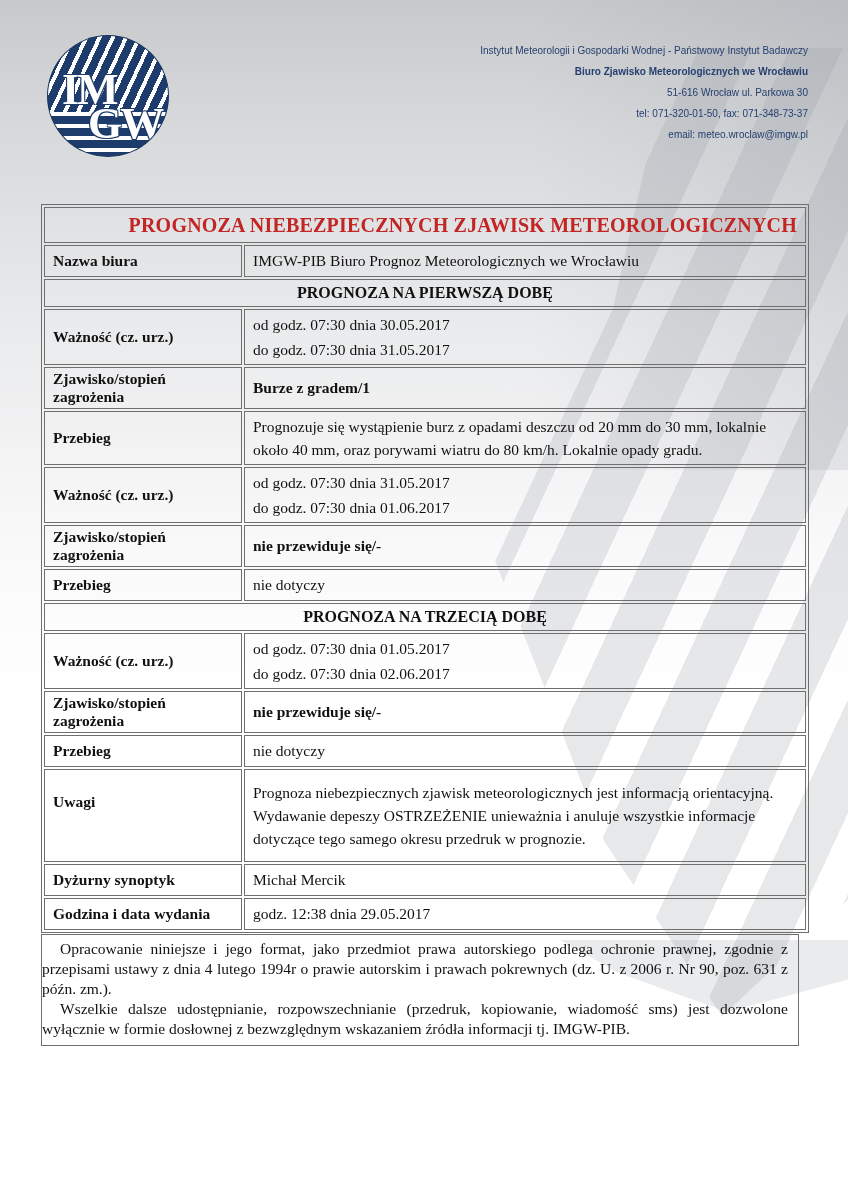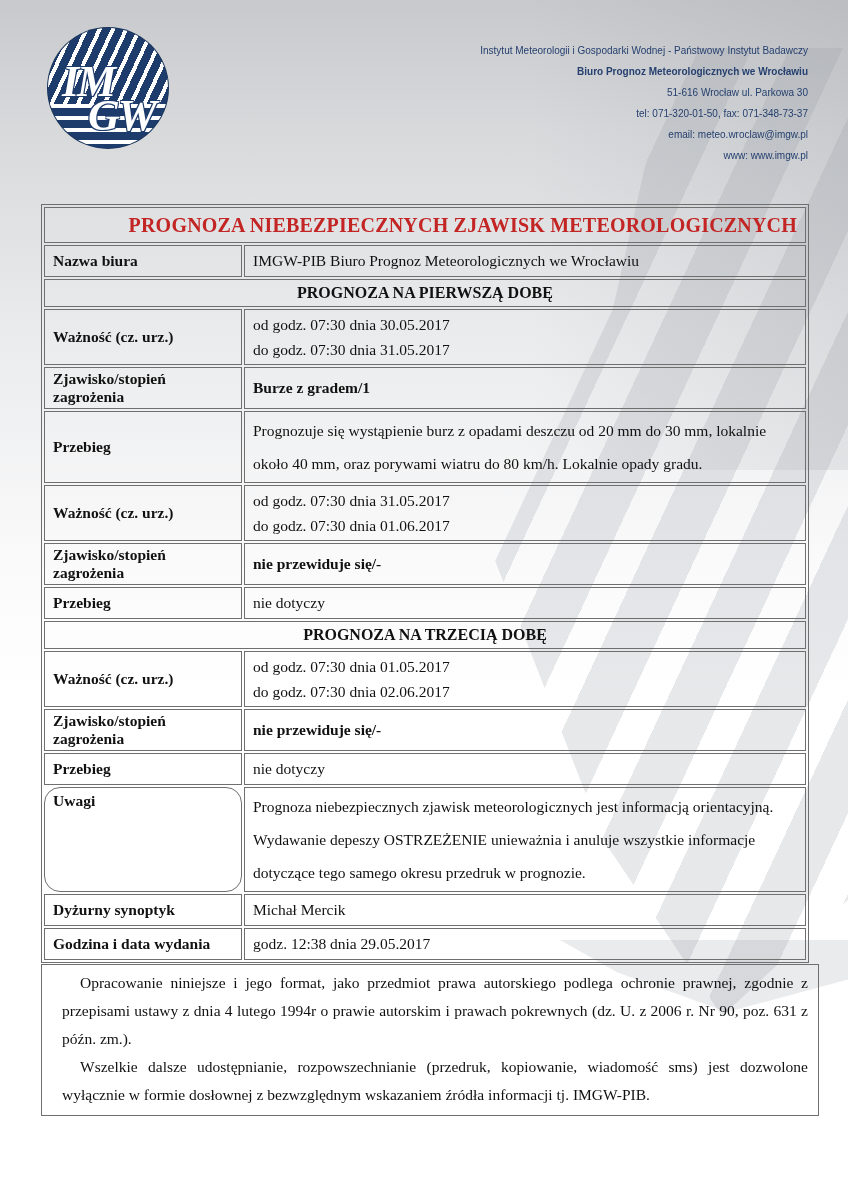--- a/index.html
+++ b/index.html
@@ -23,22 +23,22 @@
   }
   .wm-tip{
     position:absolute;left:560px;top:940px;width:288px;height:72px;
     background:rgba(150,155,163,0.20);
     clip-path:polygon(0 0,100% 0,100% 55%,58% 100%,20% 45%);
     pointer-events:none;
   }
 
   
   .header{position:relative;height:168px;}
-  .logo{position:absolute;left:48px;top:28px;width:120px;height:120px;border-radius:50%;
-        background:#1d3b6b;overflow:hidden;box-shadow:0 0 0 1px #163257;font-style:italic;}
+  .logo{position:absolute;left:48px;top:36px;width:120px;height:120px;border-radius:50%;
+        background:#1d3b6b;overflow:hidden;box-shadow:0 0 0 1px #163257;}
   .logo .diag{position:absolute;top:-8px;left:-8px;right:-8px;height:86px;
         background:repeating-linear-gradient(115deg,#1d3b6b 0 8px,#ffffff 8px 12px);}
   .logo .horiz{position:absolute;left:0;right:0;bottom:0;height:44px;
         background:repeating-linear-gradient(to bottom,#ffffff 0 4px,#1d3b6b 4px 12px);}
   .logo .ltr{position:absolute;font-weight:bold;font-size:44px;line-height:1;color:#fff;
         letter-spacing:-2px;
         text-shadow:1px 1px 0 #1d3b6b,-1px -1px 0 #1d3b6b,1px -1px 0 #1d3b6b,-1px 1px 0 #1d3b6b;}
   .logo .ltr-im{top:32px;left:14px;}
   .logo .ltr-gw{top:66px;left:40px;}
   .org{position:absolute;top:40px;right:40px;text-align:right;
@@ -58,51 +58,50 @@
   }
   td.lbl{width:180px;font-weight:bold;}
   tr.title-row td{height:30px;text-align:right;font-weight:bold;font-size:20px;color:#c32424;letter-spacing:0.2px;}
   tr.sect-row td{height:22px;text-align:center;font-weight:bold;font-size:16px;}
   tr.r-plain td{height:26px;}
   tr.r-validity td{height:48px;}
   tr.r-course-long td{height:48px;}
   tr.r-remarks td{height:66px;}
   .two-line div{line-height:25px;}
   td.bold-val{font-weight:bold;}
-  td.txt{line-height:33px;margin-left:48px;}
+  td.txt{line-height:23px;margin-left:48px;}
 
   
   .copyright{
     position:relative;margin:1px 0 8px 41px;width:746px;border:1px solid #6f6f6f;
-    padding:4px 10px 6px 20px;font-size:15.5px;line-height:28px;text-align:justify;
+    padding:4px 10px 6px 0;font-size:15.5px;line-height:20px;text-align:justify;
   }
   .copyright p{margin:0;text-indent:18px;}
 </style>
 </head>
 <body>
 
 <div class="page">
 
   <div class="wm"></div>
   <div class="wm-tip"></div>
 
   <div class="header">
     <div class="logo">
       <div class="diag"></div>
       <div class="horiz"></div>
       <div class="ltr ltr-im">IM</div>
       <div class="ltr ltr-gw">GW</div>
     </div>
     <div class="org">
       <div>Instytut Meteorologii i Gospodarki Wodnej - Państwowy Instytut Badawczy</div>
-      <div class="bold">Biuro Prognoz Meteorologicznych we Wrocławiu</div>
+      <div class="bold">Biuro Zjawisko Meteorologicznych we Wrocławiu</div>
       <div>51-616 Wrocław ul. Parkowa 30</div>
       <div>tel: 071-320-01-50, fax: 071-348-73-37</div>
       <div>email: meteo.wroclaw@imgw.pl</div>
-      <div>www: www.imgw.pl</div>
     </div>
   </div>
 
   <table class="doc">
     <tbody>
         <tr class="title-row">
       <td colspan="2">PROGNOZA NIEBEZPIECZNYCH ZJAWISK METEOROLOGICZNYCH</td>
     </tr>
     <tr class="r-plain">
       <td class="lbl">Nazwa biura</td>
@@ -157,21 +156,21 @@
     <tr class="r-plain">
       <td class="lbl">Zjawisko/stopień zagrożenia</td>
       <td class="bold-val">nie przewiduje się/-</td>
     </tr>
     <tr class="r-plain">
       <td class="lbl">Przebieg</td>
       <td>nie dotyczy</td>
     </tr>
 
     <tr class="r-remarks">
-      <td class="lbl" style="vertical-align:top;padding-top:4px;border-radius:16px;">Uwagi</td>
+      <td class="lbl" style="vertical-align:top;padding-top:23px;">Uwagi</td>
       <td class="txt">Prognoza niebezpiecznych zjawisk meteorologicznych jest informacją orientacyjną. Wydawanie depeszy OSTRZEŻENIE unieważnia i anuluje wszystkie informacje dotyczące tego samego okresu przedruk w prognozie.</td>
     </tr>
     <tr class="r-plain">
       <td class="lbl">Dyżurny synoptyk</td>
       <td>Michał Mercik</td>
     </tr>
     <tr class="r-plain">
       <td class="lbl">Godzina i data wydania</td>
       <td>godz. 12:38 dnia 29.05.2017</td>
     </tr>

